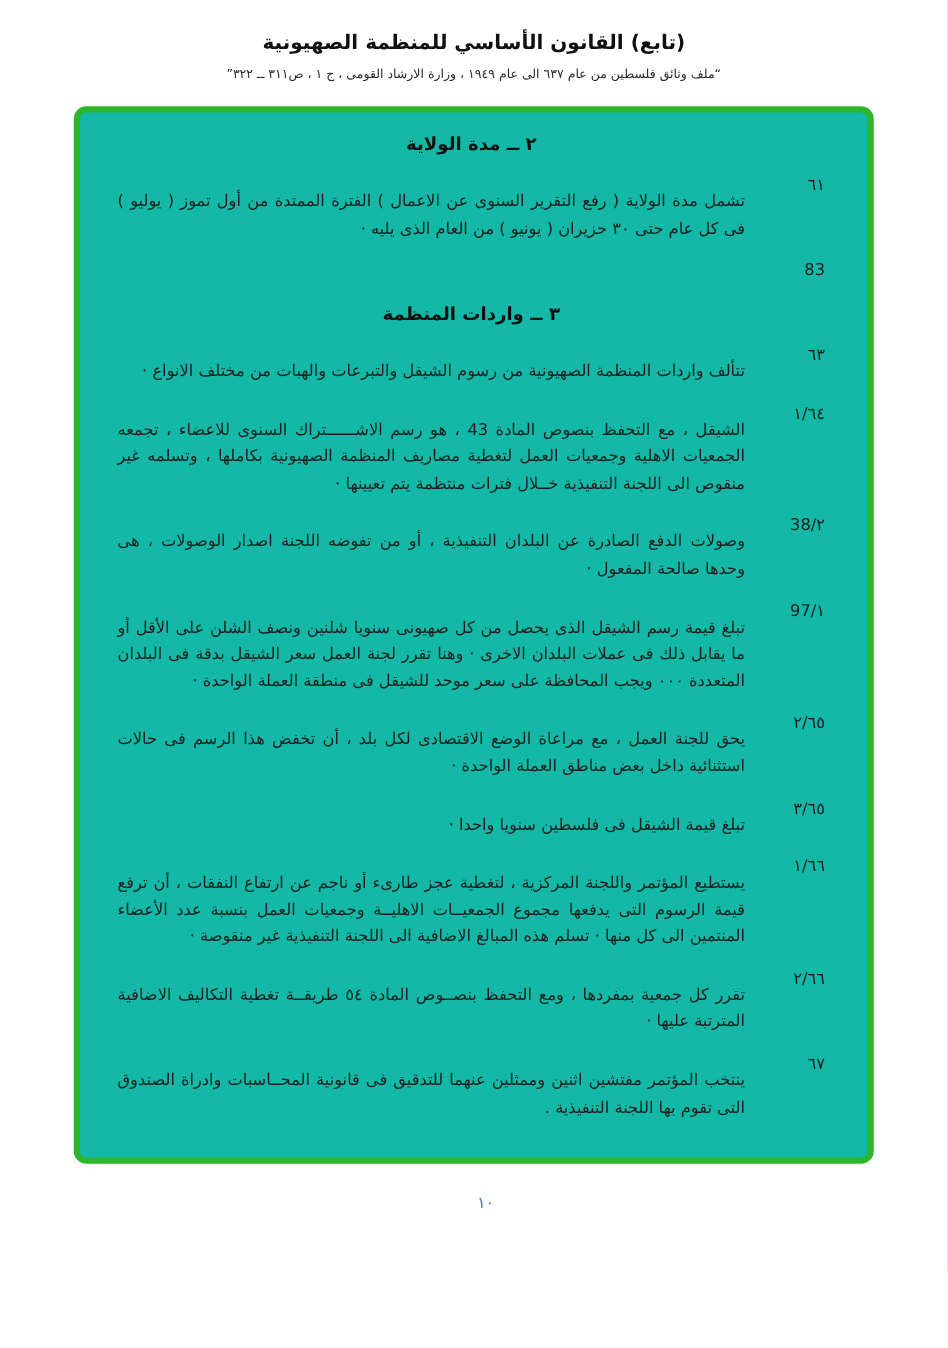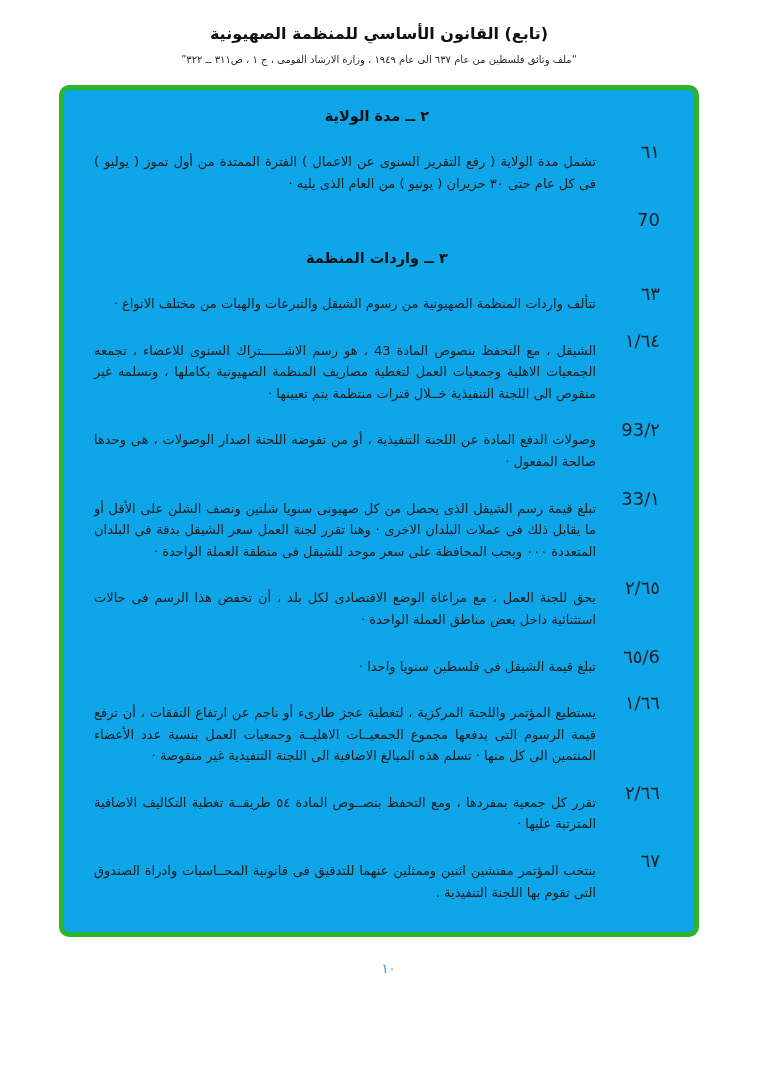--- a/index.html
+++ b/index.html
@@ -28,38 +28,38 @@
     margin-top: 11px;
     color: #2a2a2a;
   }
   .content-frame {
     direction: rtl;
     margin: 20px auto 0;
     width: 640px;
     border: 5px solid #2db52d;
     border-radius: 10px;
     padding: 14px 34px 16px 30px;
-    background: #0ea5e9;
+    background: #14b8a6;
   }
   .section-heading {
     text-align: center;
     font-weight: 700;
     font-size: 14.5px;
     color: #101010;
     margin: 20px 0 15px;
   }
   .section:first-child .section-heading { margin-top: 4px; }
   .article {
     display: flex;
     gap: 16px;
     margin-bottom: 13px;
   }
   .article-num {
     flex: 0 0 48px;
-    font-size: 18px;
+    font-size: 13px;
     padding-top: 2px;
     color: #1e1e1e;
   }
   .article-text {
     flex: 1;
     font-size: 13px;
     line-height: 1.66;
     text-align: justify;
     text-align-last: right;
     color: #1e1e1e;
@@ -88,54 +88,54 @@
 
     <div class="section">
       <div class="section-heading">٢ ــ مدة الولاية</div>
 
       <div class="article">
         <div class="article-num">٦١</div>
         <div class="article-text">تشمل مدة الولاية ( رفع التقرير السنوى عن الاعمال ) الفترة الممتدة من أول تموز ( يوليو ) فى كل عام حتى ٣٠ حزيران ( يونيو ) من العام الذى يليه ·</div>
       </div>
 
       <div class="article">
-        <div class="article-num">70</div>
+        <div class="article-num">83</div>
       </div>
     </div>
 
     <div class="section">
       <div class="section-heading">٣ ــ واردات المنظمة</div>
 
       <div class="article">
         <div class="article-num">٦٣</div>
         <div class="article-text">تتألف واردات المنظمة الصهيونية من رسوم الشيقل والتبرعات والهبات من مختلف الانواع ·</div>
       </div>
 
       <div class="article">
         <div class="article-num">١/٦٤</div>
         <div class="article-text">الشيقل ، مع التحفظ بنصوص المادة 43 ، هو رسم الاشــــــتراك السنوى للاعضاء ، تجمعه الجمعيات الاهلية وجمعيات العمل لتغطية مصاريف المنظمة الصهيونية بكاملها ، وتسلمه غير منقوص الى اللجنة التنفيذية خــلال فترات منتظمة يتم تعيينها ·</div>
       </div>
 
       <div class="article">
-        <div class="article-num">٢/93</div>
-        <div class="article-text">وصولات الدفع المادة عن اللجنة التنفيذية ، أو من تفوضه اللجنة اصدار الوصولات ، هى وحدها صالحة المفعول ·</div>
+        <div class="article-num">٢/38</div>
+        <div class="article-text">وصولات الدفع الصادرة عن البلدان التنفيذية ، أو من تفوضه اللجنة اصدار الوصولات ، هى وحدها صالحة المفعول ·</div>
       </div>
 
       <div class="article">
-        <div class="article-num">١/33</div>
+        <div class="article-num">١/97</div>
         <div class="article-text">تبلغ قيمة رسم الشيقل الذى يحصل من كل صهيونى سنويا شلنين ونصف الشلن على الأقل أو ما يقابل ذلك فى عملات البلدان الاخرى · وهنا تقرر لجنة العمل سعر الشيقل بدقة فى البلدان المتعددة ٠٠٠ ويجب المحافظة على سعر موحد للشيقل فى منطقة العملة الواحدة ·</div>
       </div>
 
       <div class="article">
         <div class="article-num">٢/٦٥</div>
         <div class="article-text">يحق للجنة العمل ، مع مراعاة الوضع الاقتصادى لكل بلد ، أن تخفض هذا الرسم فى حالات استثنائية داخل بعض مناطق العملة الواحدة ·</div>
       </div>
 
       <div class="article">
-        <div class="article-num">6/٦٥</div>
+        <div class="article-num">٣/٦٥</div>
         <div class="article-text">تبلغ قيمة الشيقل فى فلسطين سنويا واحدا ·</div>
       </div>
 
       <div class="article">
         <div class="article-num">١/٦٦</div>
         <div class="article-text">يستطيع المؤتمر واللجنة المركزية ، لتغطية عجز طارىء أو ناجم عن ارتفاع النفقات ، أن ترفع قيمة الرسوم التى يدفعها مجموع الجمعيــات الاهليــة وجمعيات العمل بنسبة عدد الأعضاء المنتمين الى كل منها · تسلم هذه المبالغ الاضافية الى اللجنة التنفيذية غير منقوصة ·</div>
       </div>
 
       <div class="article">
         <div class="article-num">٢/٦٦</div>

